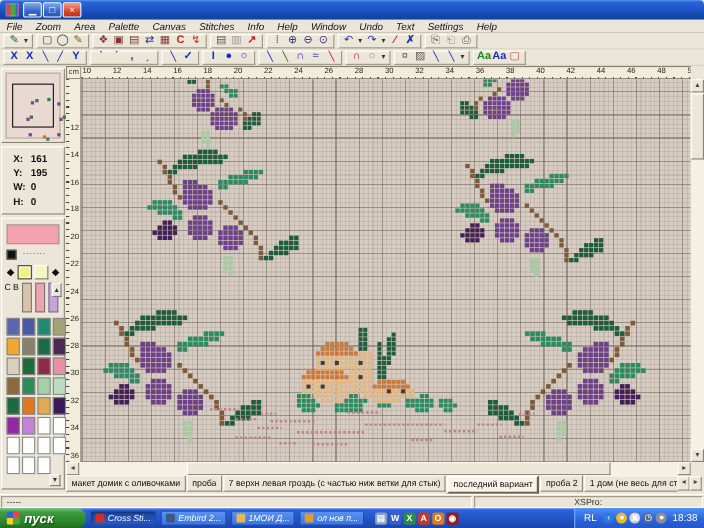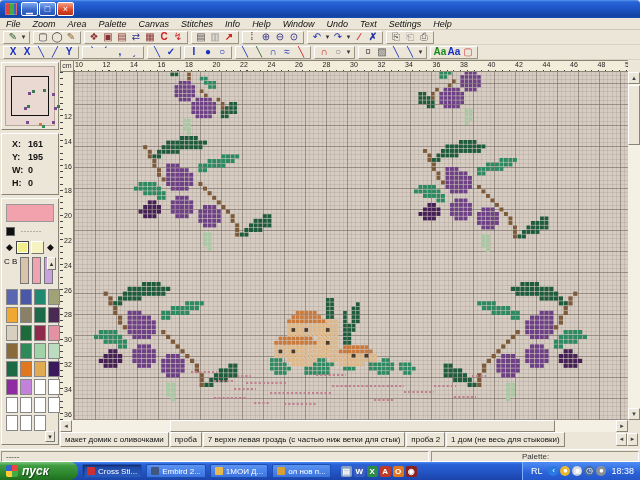--- a/index.html
+++ b/index.html
@@ -1717,39 +1717,40 @@
   <div id="hscroll"></div>
   <div class="sbtn" style="left:60px;top:420px;">◂</div>
   <div id="hthumb"></div>
   <div class="sbtn" style="left:616px;top:420px;">▸</div>
   <div id="scroll-corner"></div>
 
   <div id="tabbar">
       <div class="tab">макет домик с оливочками</div>
       <div class="tab">проба</div>
       <div class="tab">7 верхн левая гроздь (с частью ниж ветки для стык)</div>
+      <div class="tab active">последний вариант</div>
       <div class="tab">проба 2</div>
       <div class="tab">1 дом (не весь для стыковки)</div>
     </div>
   <div id="tab-scroll">
     <div class="sbtn">◂</div>
     <div class="sbtn">▸</div>
   </div>
 
   <div id="statusbar">
     <div class="status-cell" id="status-left">-----</div>
-    <div class="status-cell" id="status-right">Palette:</div>
+    <div class="status-cell" id="status-right">XSPro:</div>
   </div>
 
   <div id="taskbar">
     <div id="start-btn">
       <div id="start-flag"></div>
       <span>пуск</span>
     </div>
-    <div id="task-buttons" style="display:flex;">
+    <div id="task-buttons" style="display:flex;font-style:italic;">
         <div class="taskbtn active">
           <span class="taskicon" style="background: rgb(204, 48, 48);"></span>
           <span>Cross Sti...</span>
         </div>
         <div class="taskbtn">
           <span class="taskicon" style="background: rgb(64, 88, 128);"></span>
           <span>Embird 2...</span>
         </div>
         <div class="taskbtn">
           <span class="taskicon" style="background: rgb(232, 184, 74);"></span>

